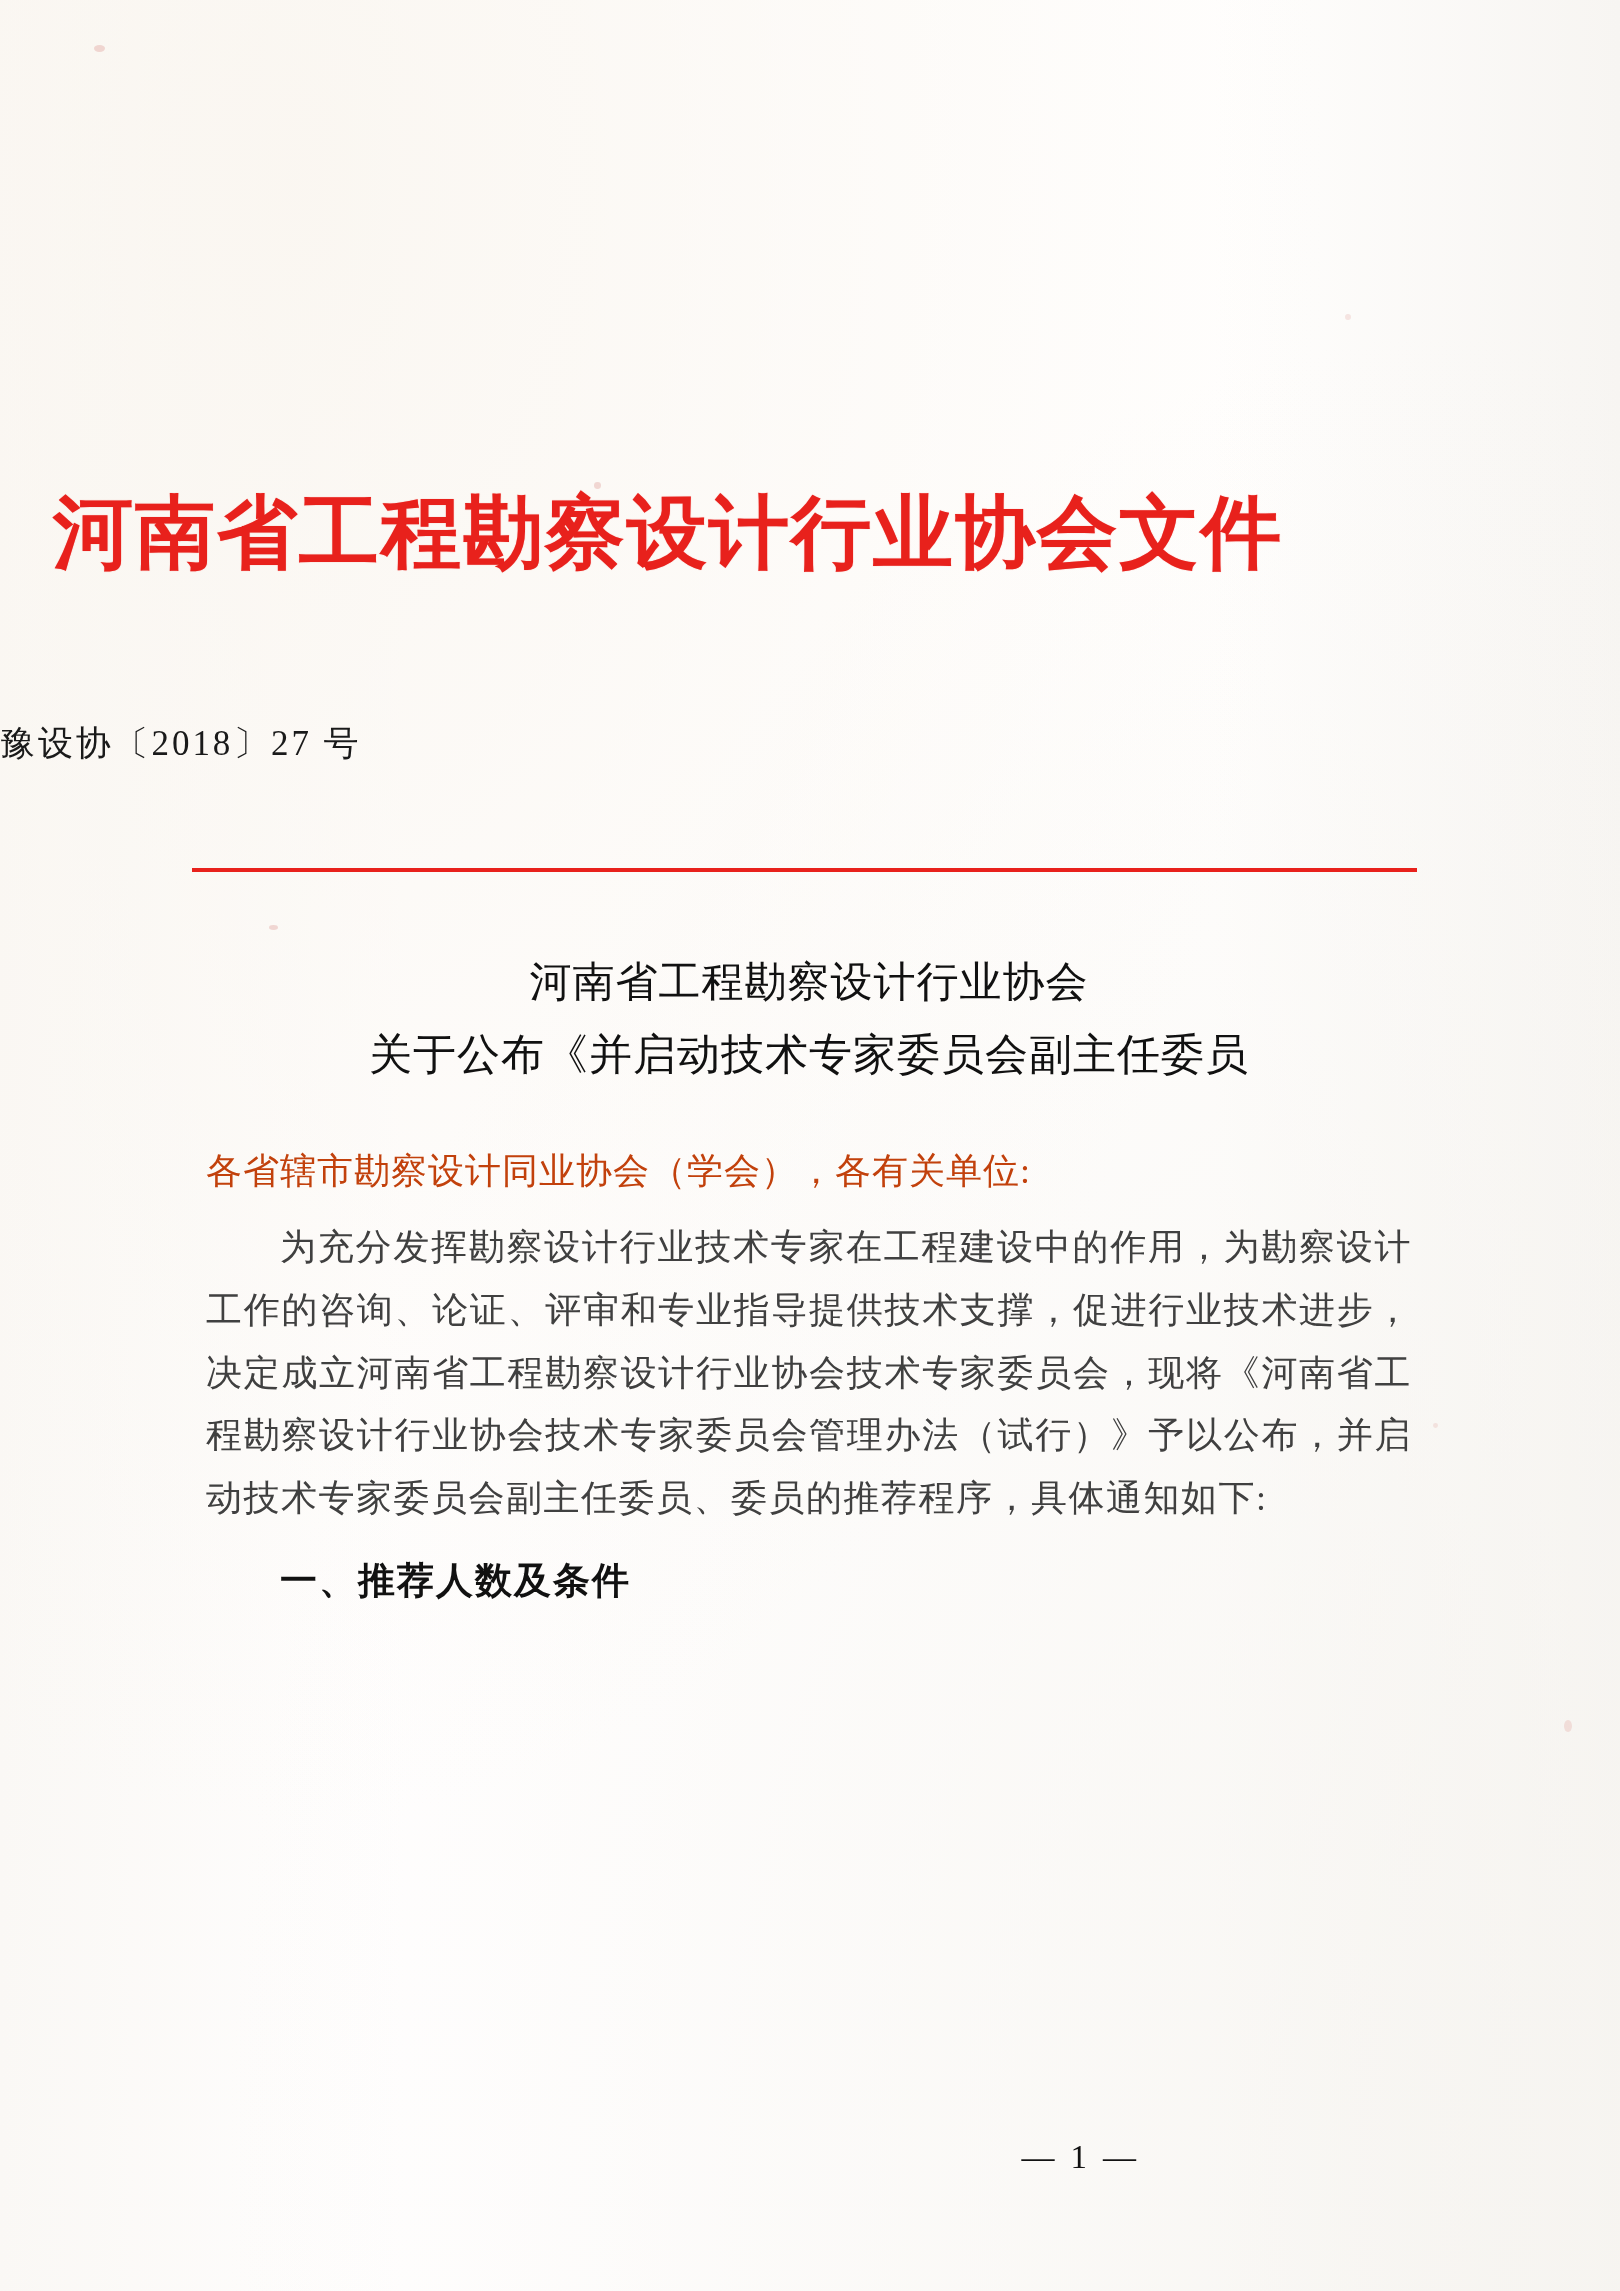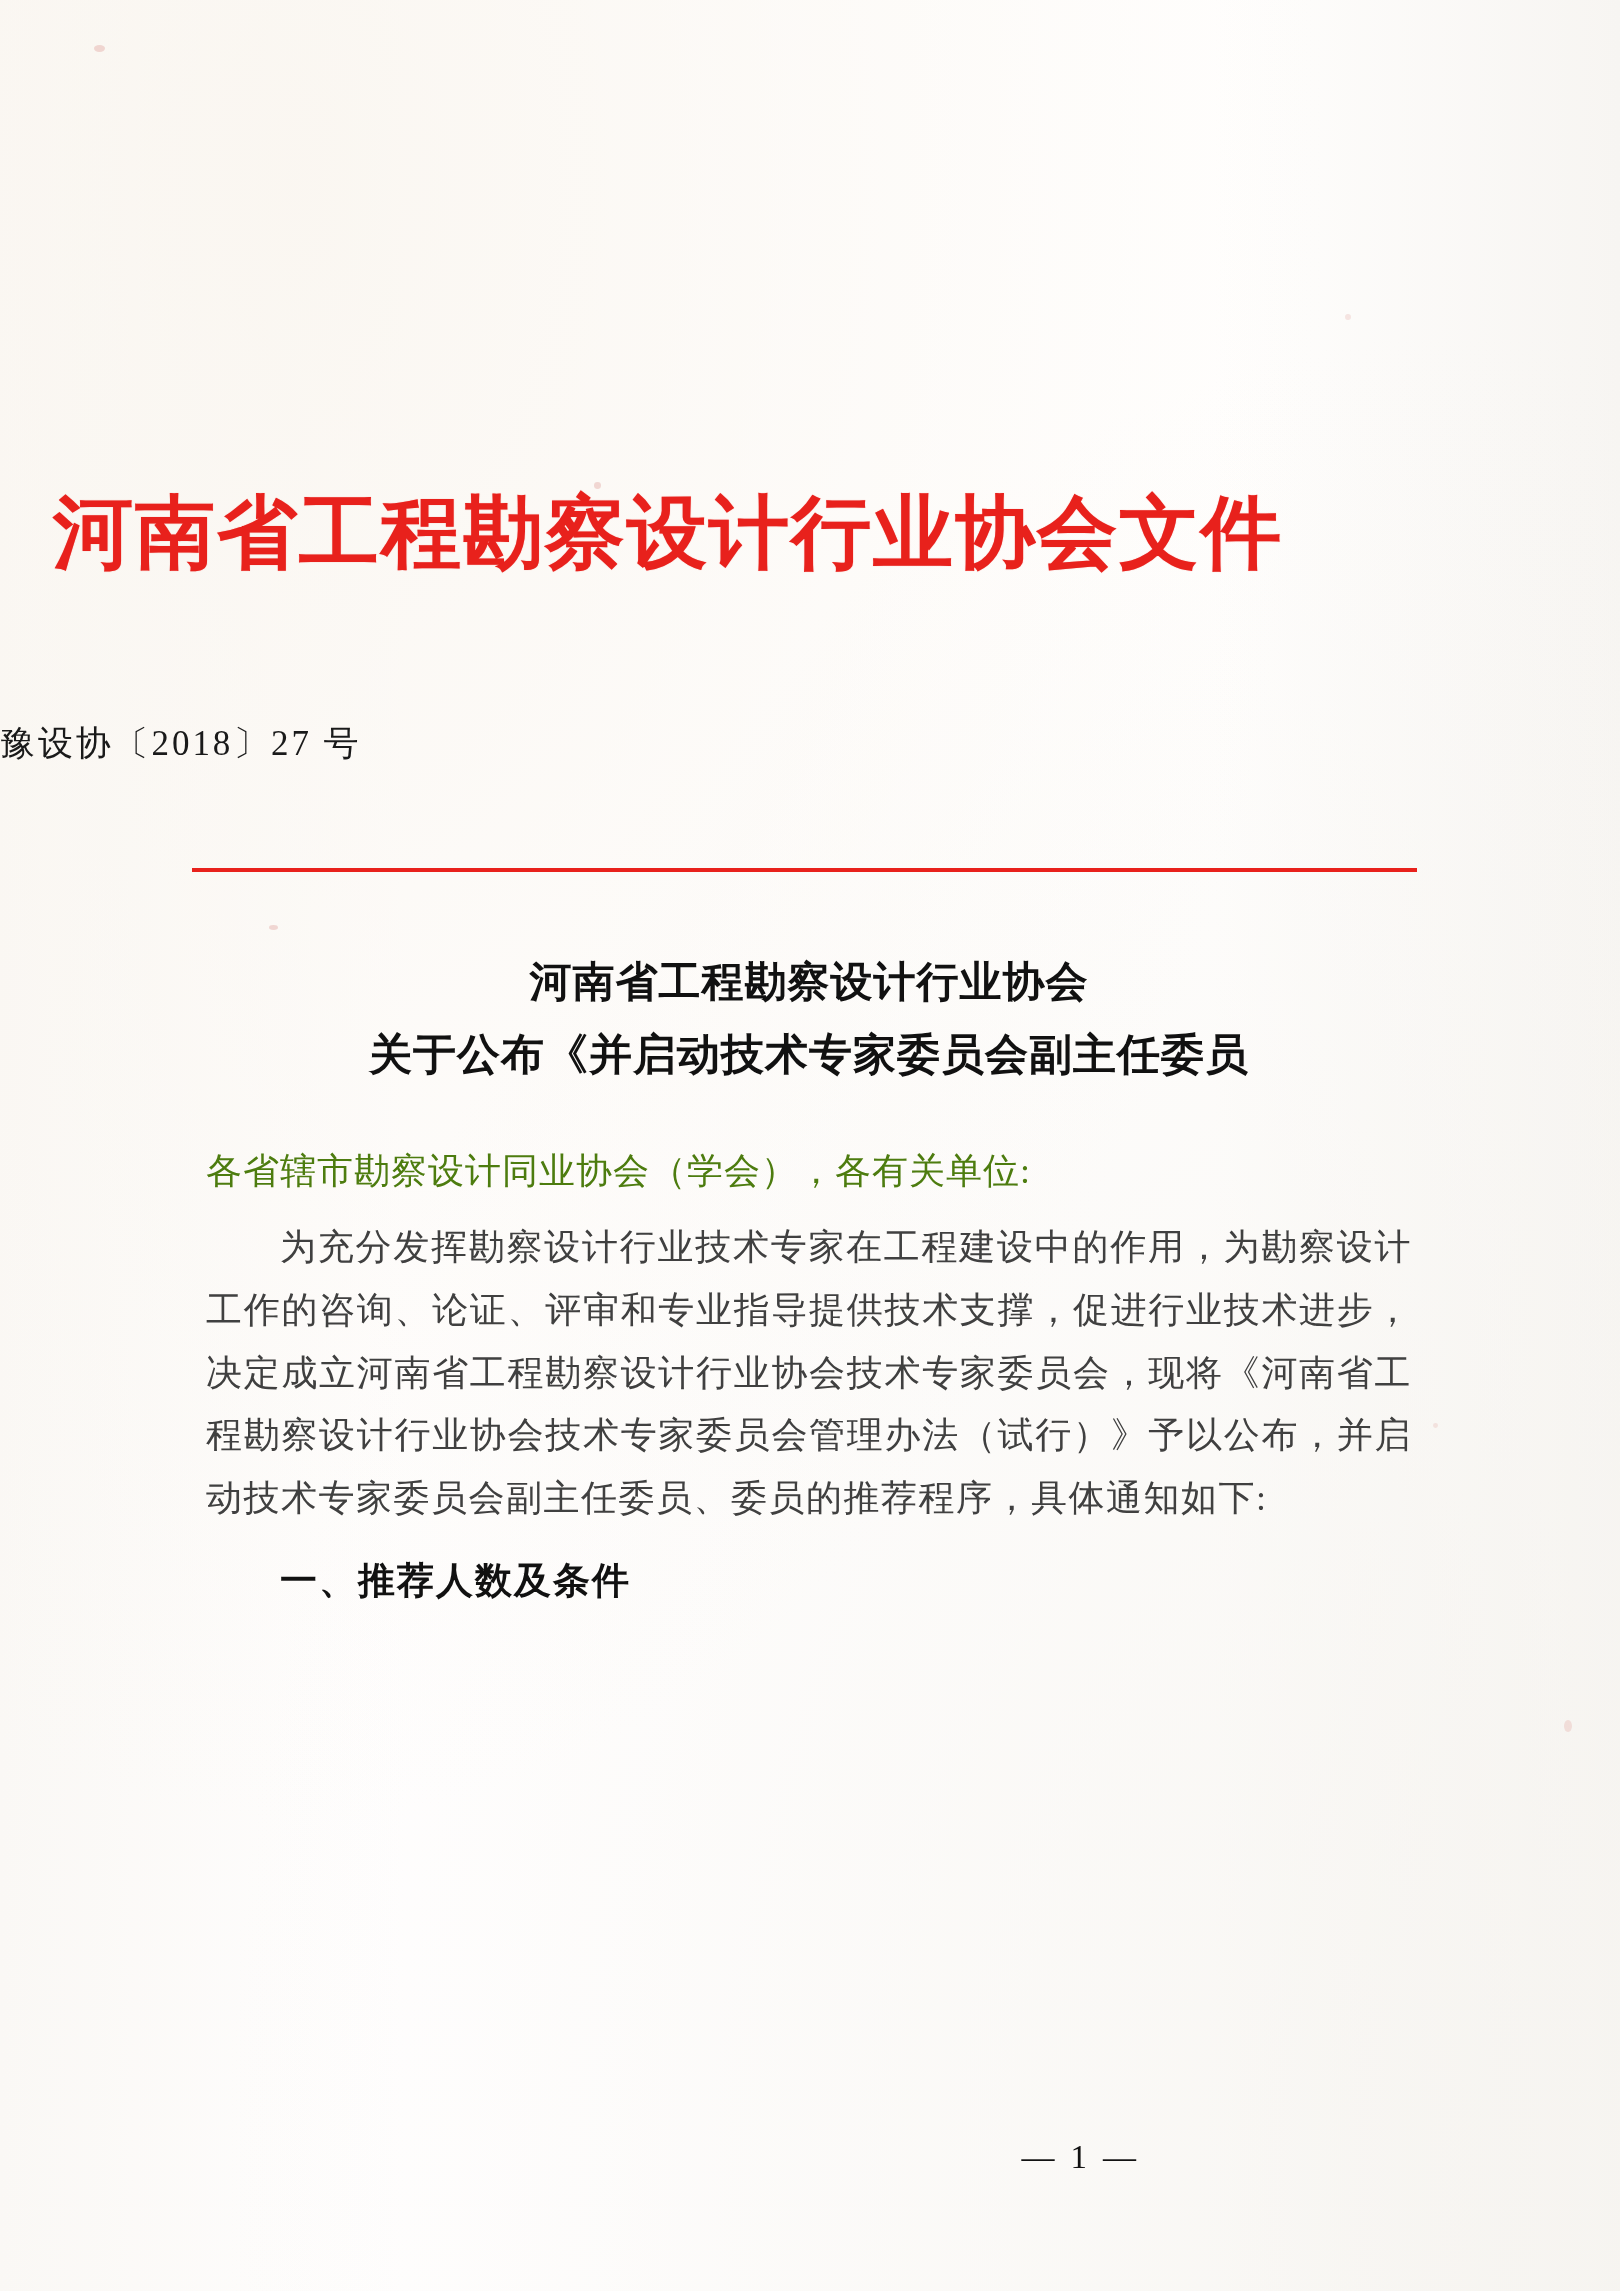--- a/index.html
+++ b/index.html
@@ -82,34 +82,34 @@
   
   .body-block {
     position: absolute;
     left: 206px;
     top: 946px;
     width: 1206px;
   }
   .subject {
     text-align: center;
     font-family: "DejaVu Serif", "Liberation Serif", serif;
-    font-weight: bold;
+    font-weight: normal;
     font-size: 42px;
     color: #111111;
     line-height: 1.72;
     letter-spacing: 1px;
   }
   .subject .line2,
   .subject .line3 {
     font-size: 43px;
   }
   .salutation {
     margin-top: 51px;
     font-size: 36px;
-    color: #4d7c0f;
+    color: #c2410c;
     letter-spacing: 1px;
     line-height: 1.6;
   }
   .para {
     margin-top: 15.7px;
     font-size: 36px;
     color: #404040;
     line-height: 1.74;
     letter-spacing: 1.5px;
     text-align: justify;

